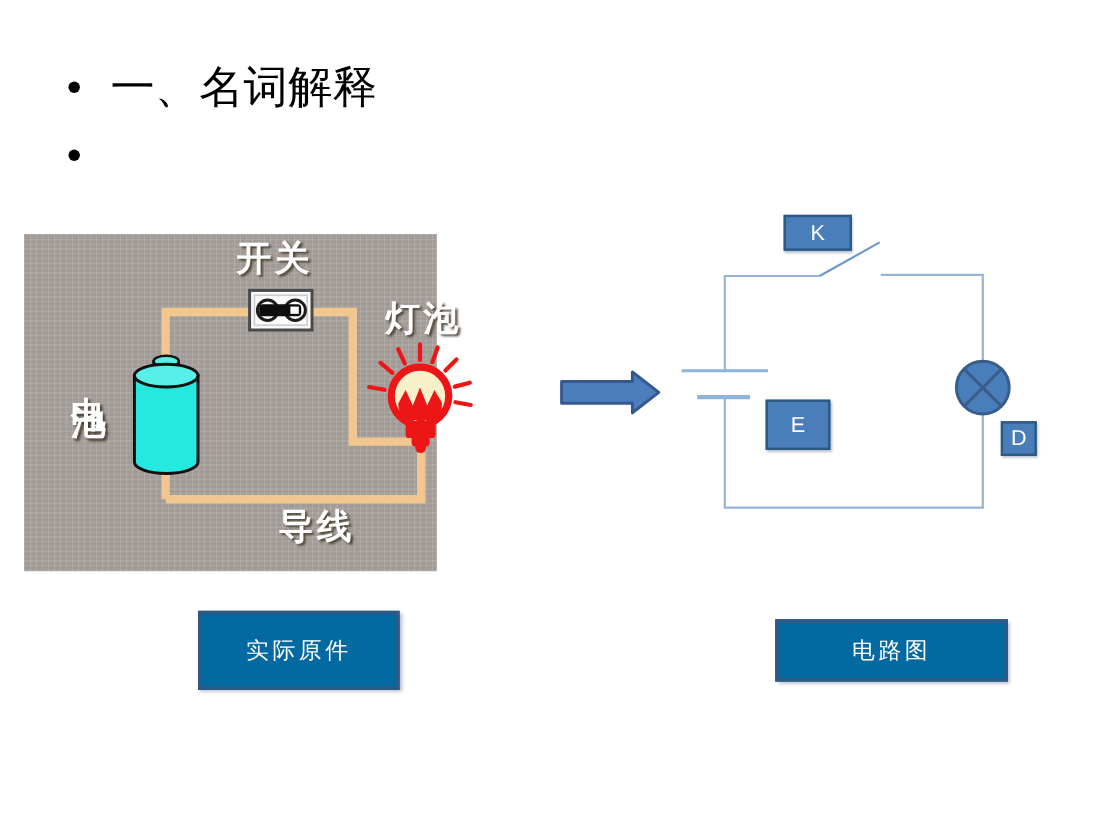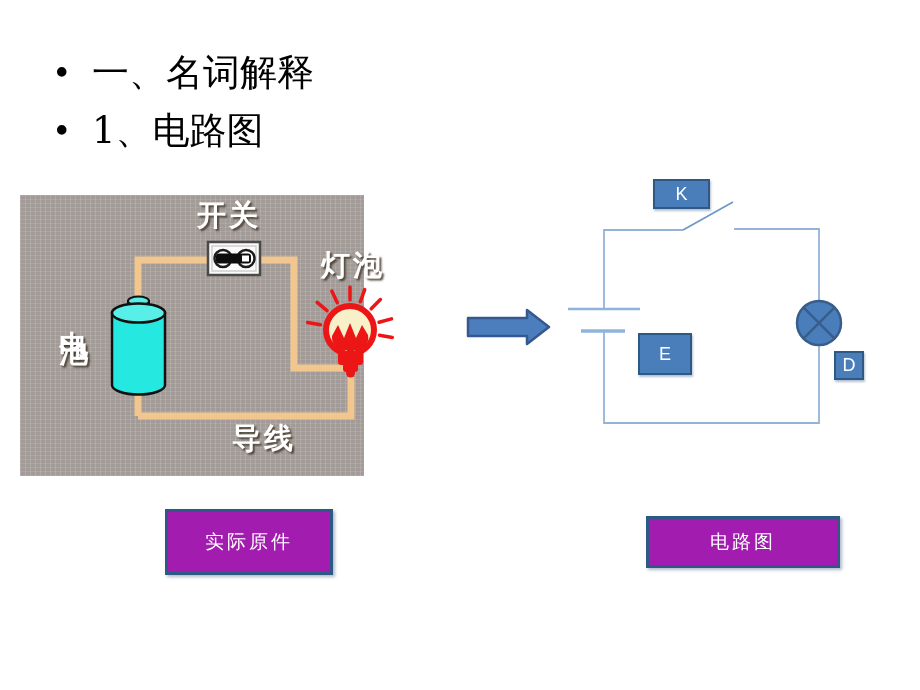--- a/index.html
+++ b/index.html
@@ -47,42 +47,41 @@
     color:#fff; display:flex; align-items:center; justify-content:center;
     font-size:18px; font-family:"Liberation Sans",sans-serif;
     box-shadow:1px 2px 2px rgba(120,140,170,0.55); box-sizing:border-box;
   }
   .tag-k { left:98px;  top:4px;   width:57px; height:30px; }
   .tag-e { left:83px;  top:158px; width:54px; height:42px; }
   .tag-d { left:279px; top:176px; width:30px; height:29px; }
 
   
   .caption {
-    position:absolute; background:#a21caf; border:3px solid #2e5984;
+    position:absolute; background:#0369a1; border:3px solid #2e5984;
     color:#fff; display:flex; align-items:center; justify-content:center;
     font-size:19px; letter-spacing:3px;
     font-family:Liberation Serif, serif;
     box-shadow:2px 2px 3px rgba(100,120,150,0.5); box-sizing:border-box;
   }
   .caption-left  { left:165px; top:509px; width:168px; height:66px; }
   .caption-right { left:646px; top:516px; width:194px; height:52px; }
 </style>
 </head>
 <body>
 
 <div class="slide">
 
   <div class="bullets">
     <div class="bullet-line">
       <span class="marker">•</span>
       <span>一、名词解释</span>
     </div>
     <div class="bullet-line">
       <span class="marker">•</span>
-      <span>1、电路图</span>
     </div>
   </div>
 
   <div class="photo">
     <svg width="408" height="281" viewBox="0 0 408 281">
 
       <g stroke="#f2c78f" stroke-width="7" fill="none">
         <path d="M118,221 L118,65 L274,65 L274,173 L324,173"></path>
         <path d="M331,182 L331,221 L118,221"></path>
       </g>

